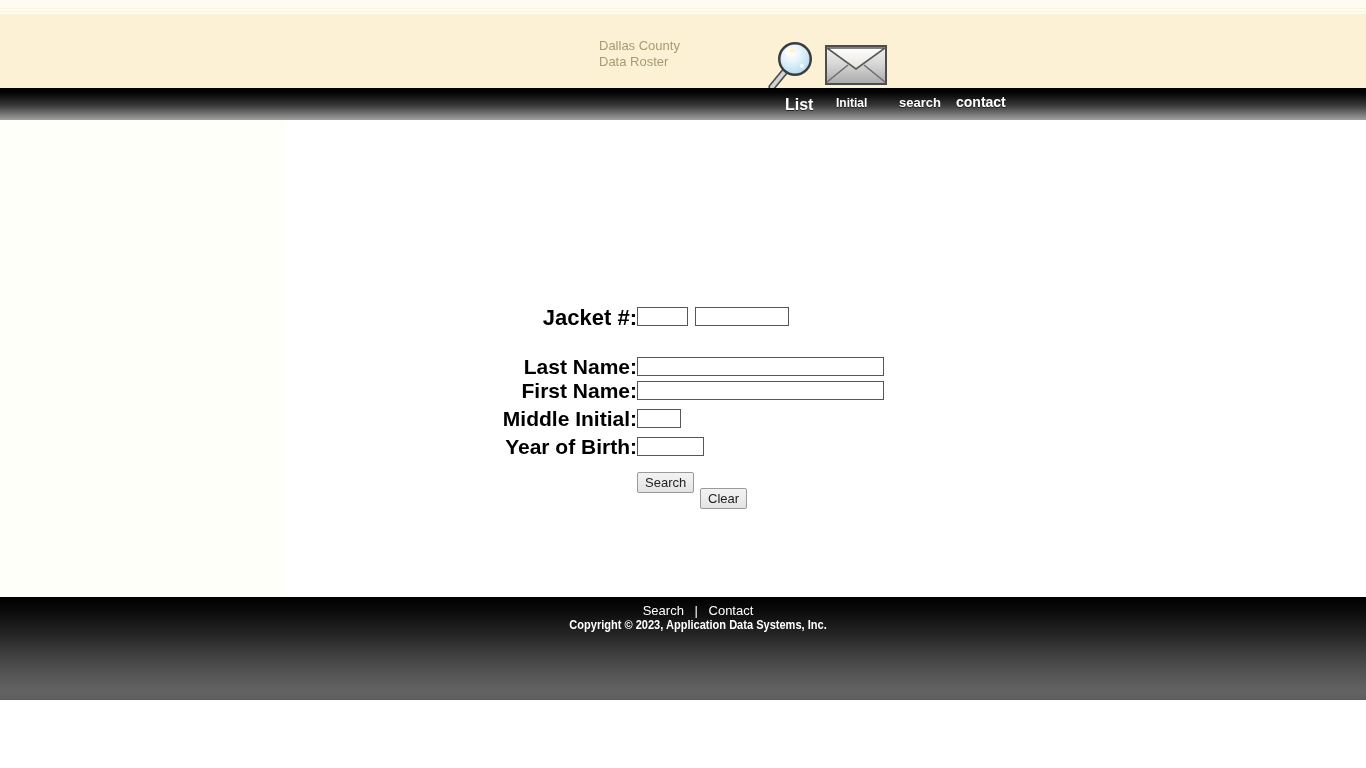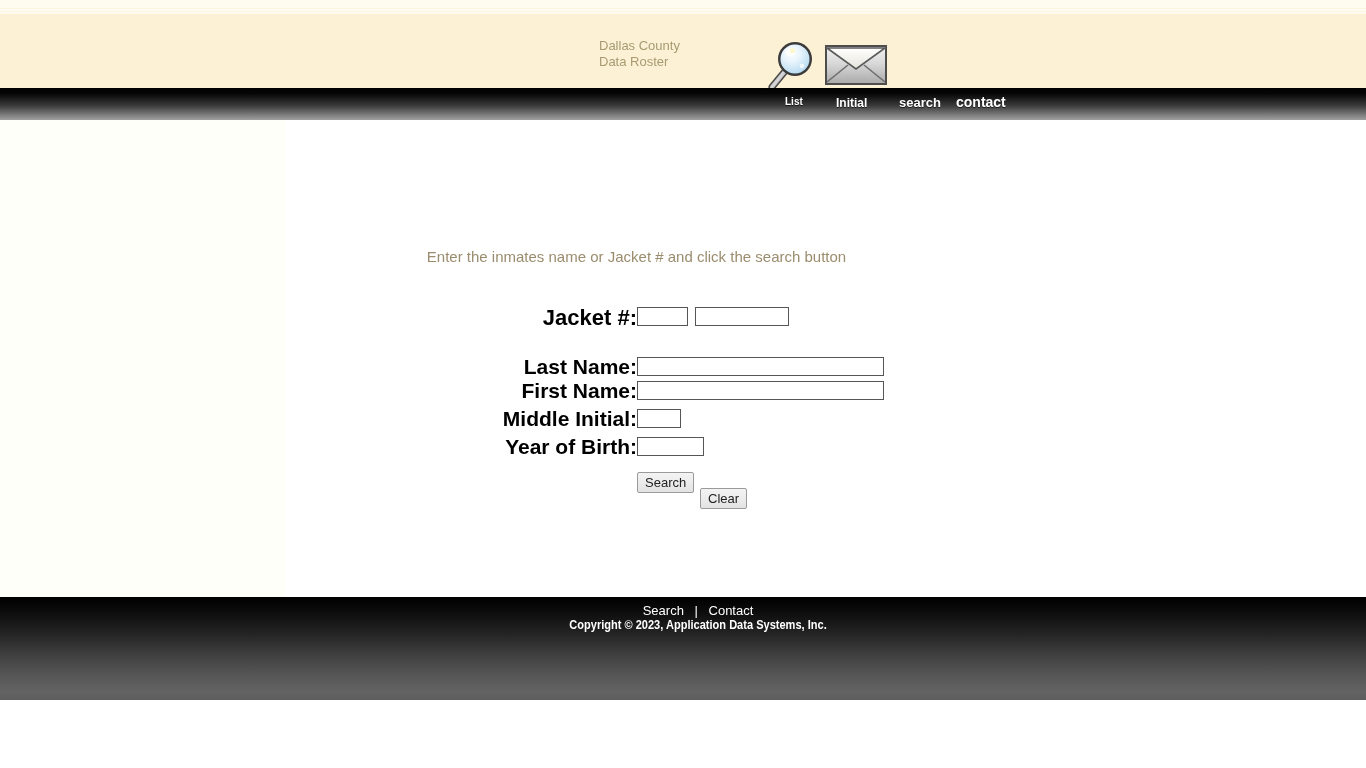--- a/index.html
+++ b/index.html
@@ -99,21 +99,21 @@
   .nav-link {
     position: absolute;
     color: #ffffff;
     font-weight: bold;
     text-decoration: none;
     white-space: nowrap;
     font-family: "Liberation Sans", sans-serif;
     cursor: pointer;
     text-shadow: 0 1px 0 rgba(0,0,0,0.6);
   }
-  .nav-list    { left: 785px; top: 96px; font-size: 10px; }
+  .nav-list    { left: 785px; top: 96px; font-size: 16px; }
   .nav-recent  { left: 836px; top: 96px; font-size: 12px; }
   .nav-search  { left: 899px; top: 95px; font-size: 13px; }
   .nav-contact { left: 956px; top: 94px; font-size: 14px; }
 
   
   .content {
     position: absolute;
     left: 0; top: 120px;
     width: 1366px;
     height: 477px;
@@ -337,21 +337,20 @@
 <div class="nav-items">
   <a class="nav-link nav-list">List</a>
   <a class="nav-link nav-recent">Initial</a>
   <a class="nav-link nav-search">search</a>
   <a class="nav-link nav-contact">contact</a>
 </div>
 
 <div class="content">
   <div class="left-tint"></div>
 
-  <div class="page-subtitle">Enter the inmates name or Jacket # and click the search button</div>
 
   <div class="search-form">
 
     <div class="form-row row-jacket">
       <span class="form-label label-jacket">Jacket #:</span>
       <input class="txt inp-jacket-a" type="text" placeholder="" style="">
       <input class="txt inp-jacket-b" type="text" placeholder="" style="">
     </div>
 
     <div class="form-row row-last">

